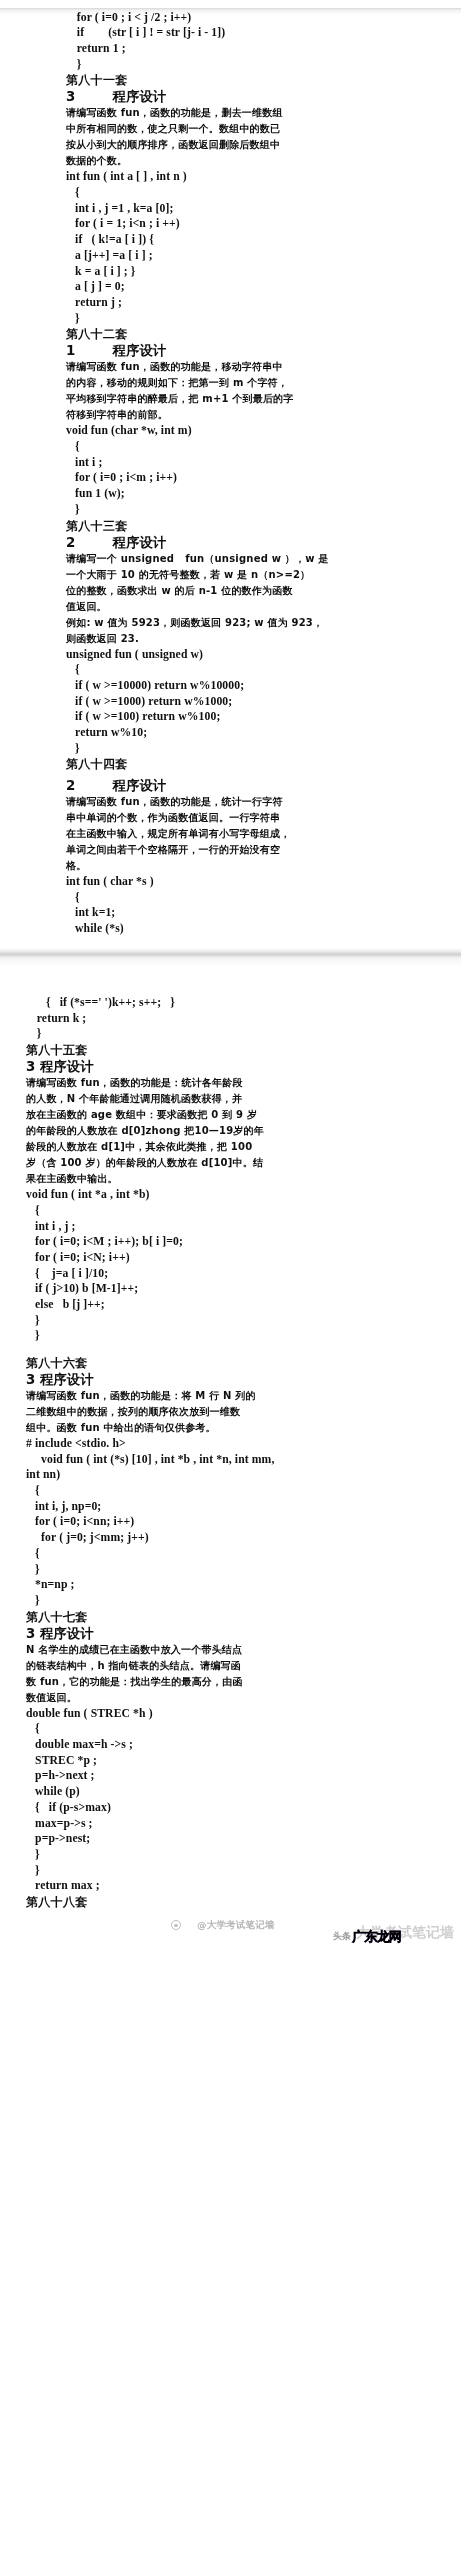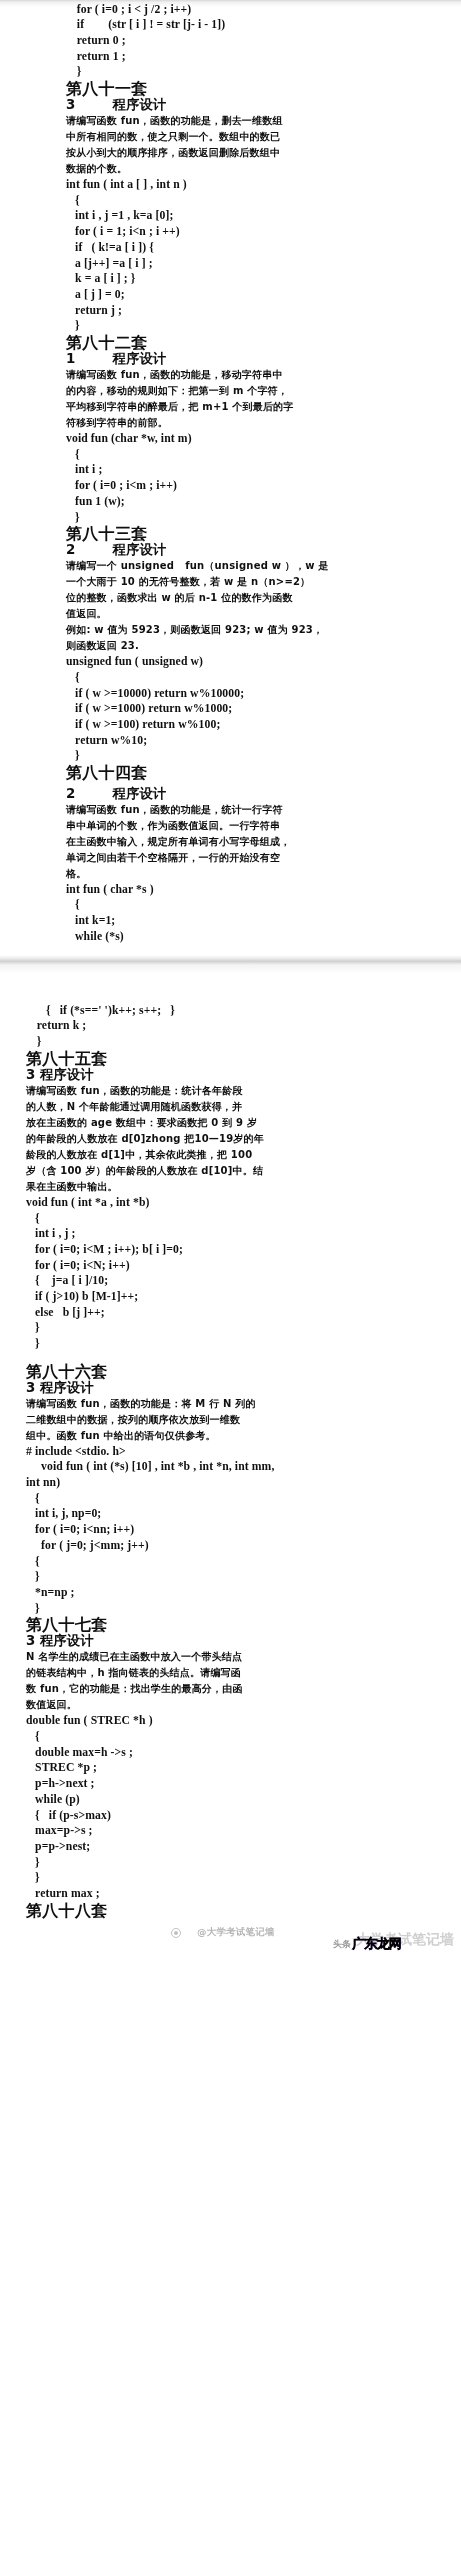--- a/index.html
+++ b/index.html
@@ -21,20 +21,21 @@
   
   .page {
     position: relative;
     background: #ffffff;
     width: 462px;
     overflow: hidden;
   }
   .page-one {
     padding: 1.5px 0 10.8px 0;
     background: linear-gradient(to bottom, #d8d8d8 0px, #f2f2f2 2.3px, #ffffff 7px);
+    margin-top: 8px;
   }
   .page-gap {
     height: 35px;
     width: 462px;
     background: linear-gradient(to bottom,
         #ffffff 0px, #e9e9e9 3.8px, #cfcfcf 6.2px,
         #f4f4f4 10px, #ffffff 18.5px);
   }
   .page-two {
     padding: 12.3px 0 4.6px 0;
@@ -56,21 +57,21 @@
     font-size: 10px;
     line-height: 16px;
     font-weight: bold;
     white-space: pre;
     letter-spacing: 0.2px;
   }
 
   
   .setheading {
     font-family: "DejaVu Sans", "Liberation Sans", sans-serif;
-    font-size: 16px;
+    font-size: 12px;
     line-height: 17px;
     font-weight: bold;
     white-space: pre;
     letter-spacing: 0.3px;
   }
   
   .subheading {
     font-family: "DejaVu Sans", "Liberation Sans", sans-serif;
     font-size: 13.4px;
     line-height: 16px;
@@ -161,21 +162,20 @@
 </head>
 <body>
 
 <div class="doc">
 
   <div class="page page-one">
 
     <div class="p1">
       <div class="code i1">for ( i=0 ; i &lt; j /2 ; i++)</div>
       <div class="code i1">if        (str [ i ] ! = str [j- i - 1])</div>
-      <div class="code i1">return 0 ;</div>
       <div class="code i1">return 1 ;</div>
       <div class="code i1">}</div>
     </div>
 
     <div class="p1">
       <div class="setheading">第八十一套</div>
       <div class="subheading">3        程序设计</div>
       <div class="cjk">请编写函数 fun，函数的功能是，删去一维数组</div>
       <div class="cjk">中所有相同的数，使之只剩一个。数组中的数已</div>
       <div class="cjk">按从小到大的顺序排序，函数返回删除后数组中</div>

